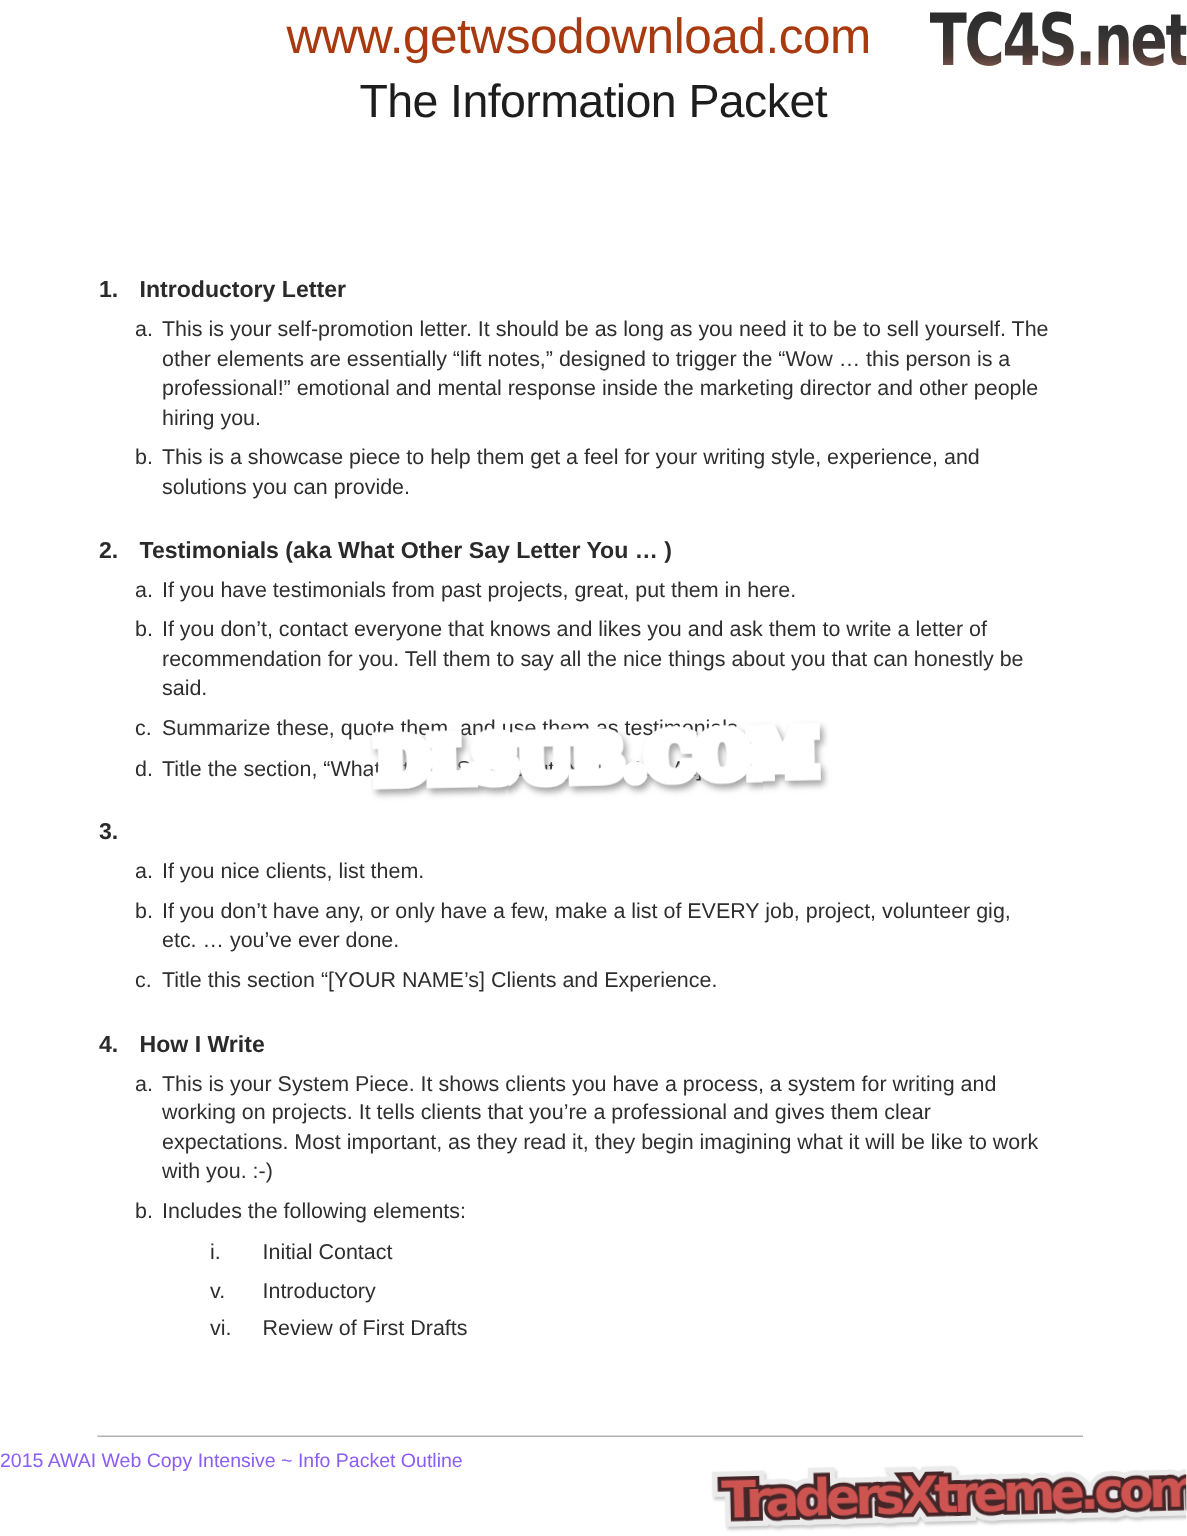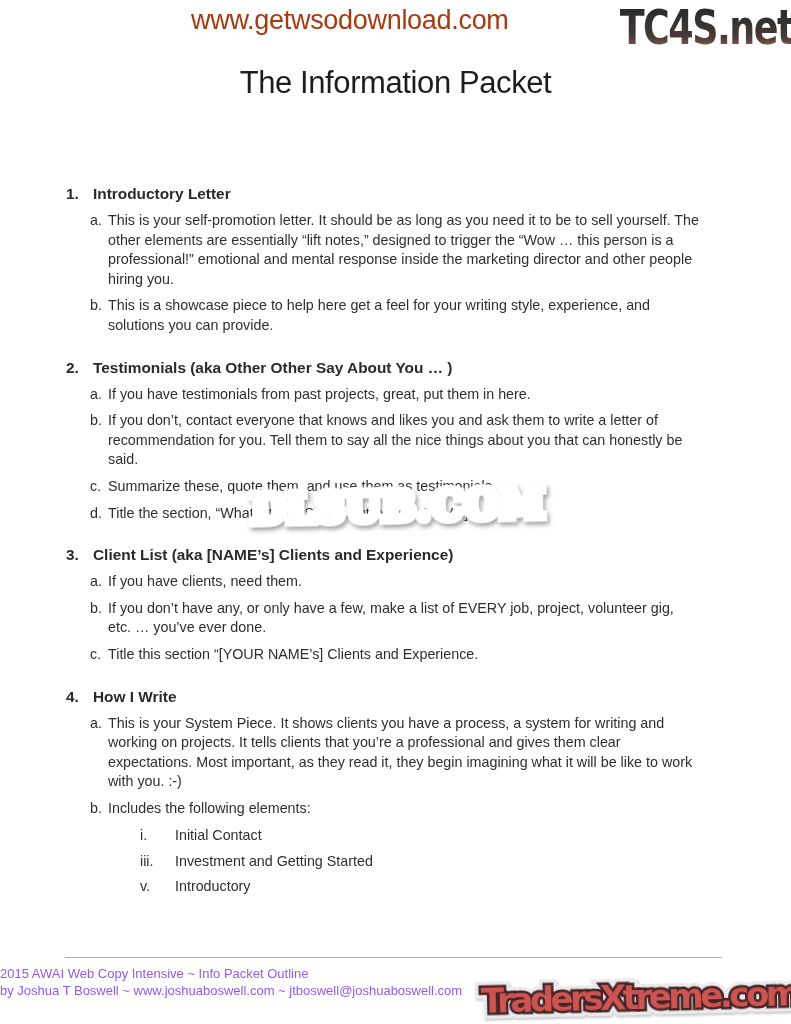--- a/index.html
+++ b/index.html
@@ -4,34 +4,34 @@
 <style>
   html,body { margin:0; padding:0; background:#ffffff; }
   .page {
     position:relative; width:791px; height:1024px; overflow:hidden;
     background:#ffffff; font-family:"Liberation Sans", sans-serif; color:#2e2e2e;
   }
 
   
   .header-url {
     position:absolute; top:5px; left:191px;
-    font-size:27px; letter-spacing:-0.3px; color:#a9390f; white-space:nowrap;
+    font-size:33px; letter-spacing:-0.3px; color:#a9390f; white-space:nowrap;
   }
   .header-brand {
     position:absolute; top:-1px; right:-2px;
     font-family:"DejaVu Sans", sans-serif; font-weight:700;
     font-size:48px; letter-spacing:-2px; white-space:nowrap;
     transform:scaleX(0.76); transform-origin:100% 0;
     background:linear-gradient(180deg,#252525 0%,#333333 42%,#4a3a36 68%,#8a5f52 88%,#c09486 100%);
     -webkit-background-clip:text; background-clip:text; color:transparent;
   }
 
   
   .doc-title {
-    position:absolute; top:62px; left:0; width:791px; text-align:center;
+    position:absolute; top:47px; left:0; width:791px; text-align:center;
     font-size:31px; line-height:42px; letter-spacing:-0.4px; color:#1d1d1d;
   }
 
   
   .content { position:absolute; left:66px; top:162px; width:660px;
     font-size:14.3px; line-height:19.6px; }
   .sec { margin-top:22px; }
   .sec-head { display:flex; font-weight:700; font-size:15.4px; line-height:20px; color:#2a2a2a; }
   .sec-num { width:27px; flex:none; }
   .item { display:flex; margin:7px 0 0 24px; }
@@ -100,28 +100,28 @@
       <div class="sec-head">
         <span class="sec-num">1.</span>
         <span>Introductory Letter</span>
       </div>
       <div class="item">
         <span class="marker">a.</span>
         <span class="itext">This is your self-promotion letter. It should be as long as you need it to be to sell yourself. The other elements are essentially “lift notes,” designed to trigger the “Wow … this person is a professional!” emotional and mental response inside the marketing director and other people hiring you.</span>
       </div>
       <div class="item">
         <span class="marker">b.</span>
-        <span class="itext">This is a showcase piece to help here get a feel for your writing style, experience, and solutions you can provide.</span>
+        <span class="itext">This is a showcase piece to help them get a feel for your writing style, experience, and solutions you can provide.</span>
       </div>
     </div>
 
     <div class="sec">
       <div class="sec-head">
         <span class="sec-num">2.</span>
-        <span>Testimonials (aka Other Other Say About You … )</span>
+        <span>Testimonials (aka What Other Say Letter You … )</span>
       </div>
       <div class="item">
         <span class="marker">a.</span>
         <span class="itext">If you have testimonials from past projects, great, put them in here.</span>
       </div>
       <div class="item">
         <span class="marker">b.</span>
         <span class="itext">If you don’t, contact everyone that knows and likes you and ask them to write a letter of recommendation for you. Tell them to say all the nice things about you that can honestly be said.</span>
       </div>
       <div class="item">
@@ -130,25 +130,24 @@
       </div>
       <div class="item">
         <span class="marker">d.</span>
         <span class="itext">Title the section, “What Others Say About [YOUR NAME]!”</span>
       </div>
     </div>
 
     <div class="sec">
       <div class="sec-head">
         <span class="sec-num">3.</span>
-        <span>Client List (aka [NAME’s] Clients and Experience)</span>
       </div>
       <div class="item">
         <span class="marker">a.</span>
-        <span class="itext">If you have clients, need them.</span>
+        <span class="itext">If you nice clients, list them.</span>
       </div>
       <div class="item">
         <span class="marker">b.</span>
         <span class="itext">If you don’t have any, or only have a few, make a list of EVERY job, project, volunteer gig, etc. … you’ve ever done.</span>
       </div>
       <div class="item">
         <span class="marker">c.</span>
         <span class="itext">Title this section “[YOUR NAME’s] Clients and Experience.</span>
       </div>
     </div>
@@ -165,35 +164,34 @@
       <div class="item">
         <span class="marker">b.</span>
         <span class="itext">Includes the following elements:</span>
       </div>
       <div class="roman">
         <div class="ritem">
           <span class="rmarker">i.</span>
           <span>Initial Contact</span>
         </div>
         <div class="ritem">
-          <span class="rmarker">iii.</span>
-          <span>Investment and Getting Started</span>
+          <span class="rmarker">v.</span>
+          <span>Introductory</span>
         </div>
         <div class="ritem">
-          <span class="rmarker">v.</span>
-          <span>Introductory</span>
+          <span class="rmarker">vi.</span>
+          <span>Review of First Drafts</span>
         </div>
       </div>
     </div>
 
   </div>
 
   <div class="wm wm-dlsub" data-text="DLSUB.COM">DLSUB.COM</div>
 
   <div class="footer-divider"></div>
   <div class="footer">
     <div>2015 AWAI Web Copy Intensive ~ Info Packet Outline</div>
-    <div>by Joshua T Boswell ~ www.joshuaboswell.com ~ jtboswell@joshuaboswell.com</div>
   </div>
 
   <div class="wm wm-traders" data-text="TradersXtreme.com">TradersXtreme.com</div>
 
 </div>
 
 </body></html>

